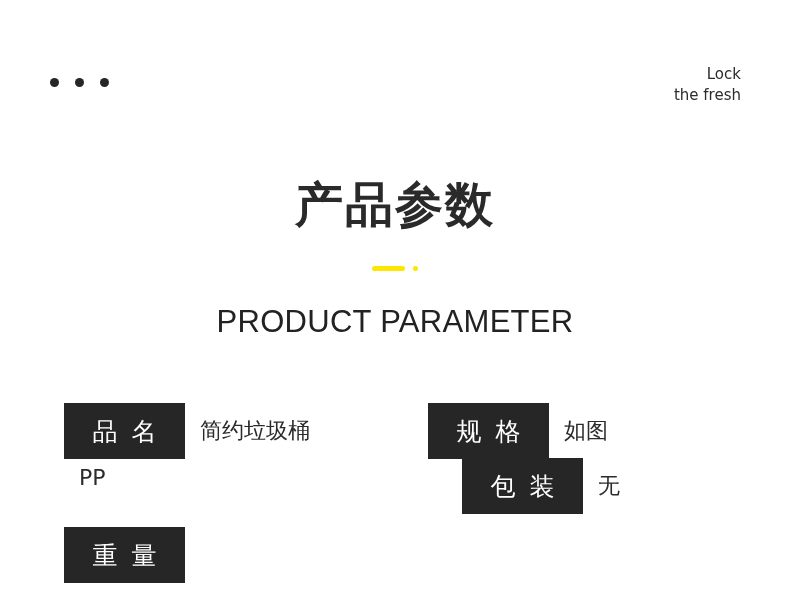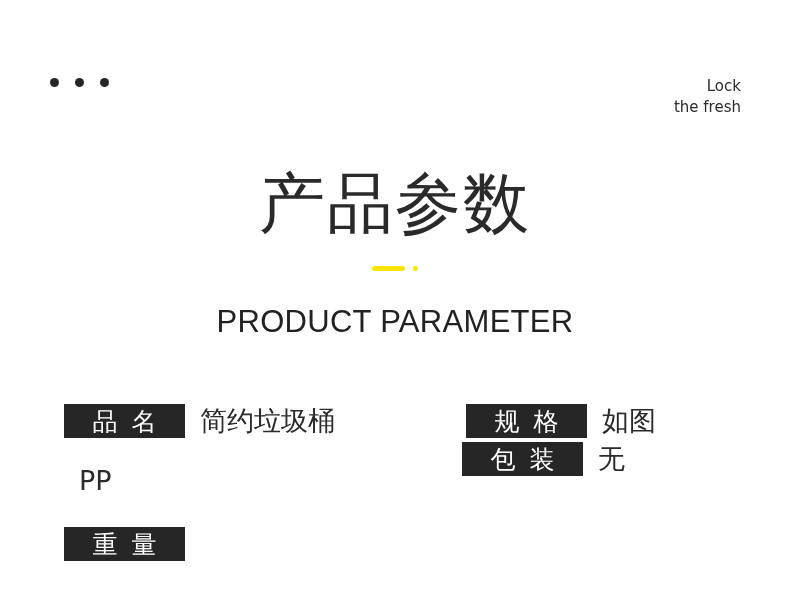--- a/index.html
+++ b/index.html
@@ -2,28 +2,28 @@
 <html><head>
   <meta charset="utf-8">
   <style>
     html, body { margin:0; padding:0; }
     body {
       width:790px; height:605px; background:#ffffff; position:relative; overflow:hidden;
       font-family:"DejaVu Sans", sans-serif; color:#2b2b2b;
     }
     .dots { position:absolute; left:50px; top:78px; display:flex; gap:16px; }
     .dot { width:9px; height:9px; border-radius:50%; background:#262626; }
-    .tagline { position:absolute; right:49px; top:76px; text-align:right; font-size:15px; line-height:21px; color:#2b2b2b; }
-    .title { position:absolute; left:0; width:790px; top:166px; text-align:center; font-size:66px; font-weight:normal; letter-spacing:2px; color:#2a2a2a; line-height:76px; }
+    .tagline { position:absolute; right:49px; top:64px; text-align:right; font-size:15px; line-height:21px; color:#2b2b2b; }
+    .title { position:absolute; left:0; width:790px; top:166px; text-align:center; font-size:48px; font-weight:bold; letter-spacing:2px; color:#2a2a2a; line-height:76px; }
     .accent-bar { position:absolute; left:372px; top:266px; width:33px; height:5px; border-radius:3px; background:#ffe600; }
     .accent-dot { position:absolute; left:413px; top:266px; width:5px; height:5px; border-radius:50%; background:#ffe600; }
     .subtitle { position:absolute; left:0; width:790px; top:304px; text-align:center; font-family:"Liberation Sans", sans-serif; font-size:31px; color:#222; letter-spacing:0.3px; }
     .param { position:absolute; display:flex; align-items:center; }
-    .label { width:121px; height:34px; background:#262626; color:#ffffff; font-size:25px; display:flex; align-items:center; justify-content:center; letter-spacing:14px; padding-left:14px; box-sizing:border-box; }
-    .value { margin-left:15px; font-size:27px; color:#2b2b2b; white-space:nowrap; }
+    .label { width:121px; height:56px; background:#262626; color:#ffffff; font-size:25px; display:flex; align-items:center; justify-content:center; letter-spacing:14px; padding-left:14px; box-sizing:border-box; }
+    .value { margin-left:15px; font-size:22px; color:#2b2b2b; white-space:nowrap; }
   </style>
 </head>
 <body>
 
 <div class="dots">
   <div class="dot"></div>
   <div class="dot"></div>
   <div class="dot"></div>
 </div>
 
@@ -34,26 +34,26 @@
 
 <div class="title">产品参数</div>
 <div class="accent-bar"></div>
 <div class="accent-dot"></div>
 <div class="subtitle">PRODUCT PARAMETER</div>
 
 <div class="param" style="left:64px; top:403px;">
   <div class="label">品名</div>
   <div class="value">简约垃圾桶</div>
 </div>
-<div class="param" style="left:466px; top:403px;">
+<div class="param" style="left:428px; top:403px;">
   <div class="label">规格</div>
   <div class="value">如图</div>
 </div>
 <div class="param" style="left:64px; top:465px;">
   <div class="value">PP</div>
 </div>
-<div class="param" style="left:454px; top:441px;padding-left:8px;">
+<div class="param" style="left:454px; top:458px;padding-left:8px;">
   <div class="label">包装</div>
   <div class="value">无</div>
 </div>
 <div class="param" style="left:64px; top:527px;flex-direction:column;">
   <div class="label">重量</div>
 </div>
 
 </body></html>

